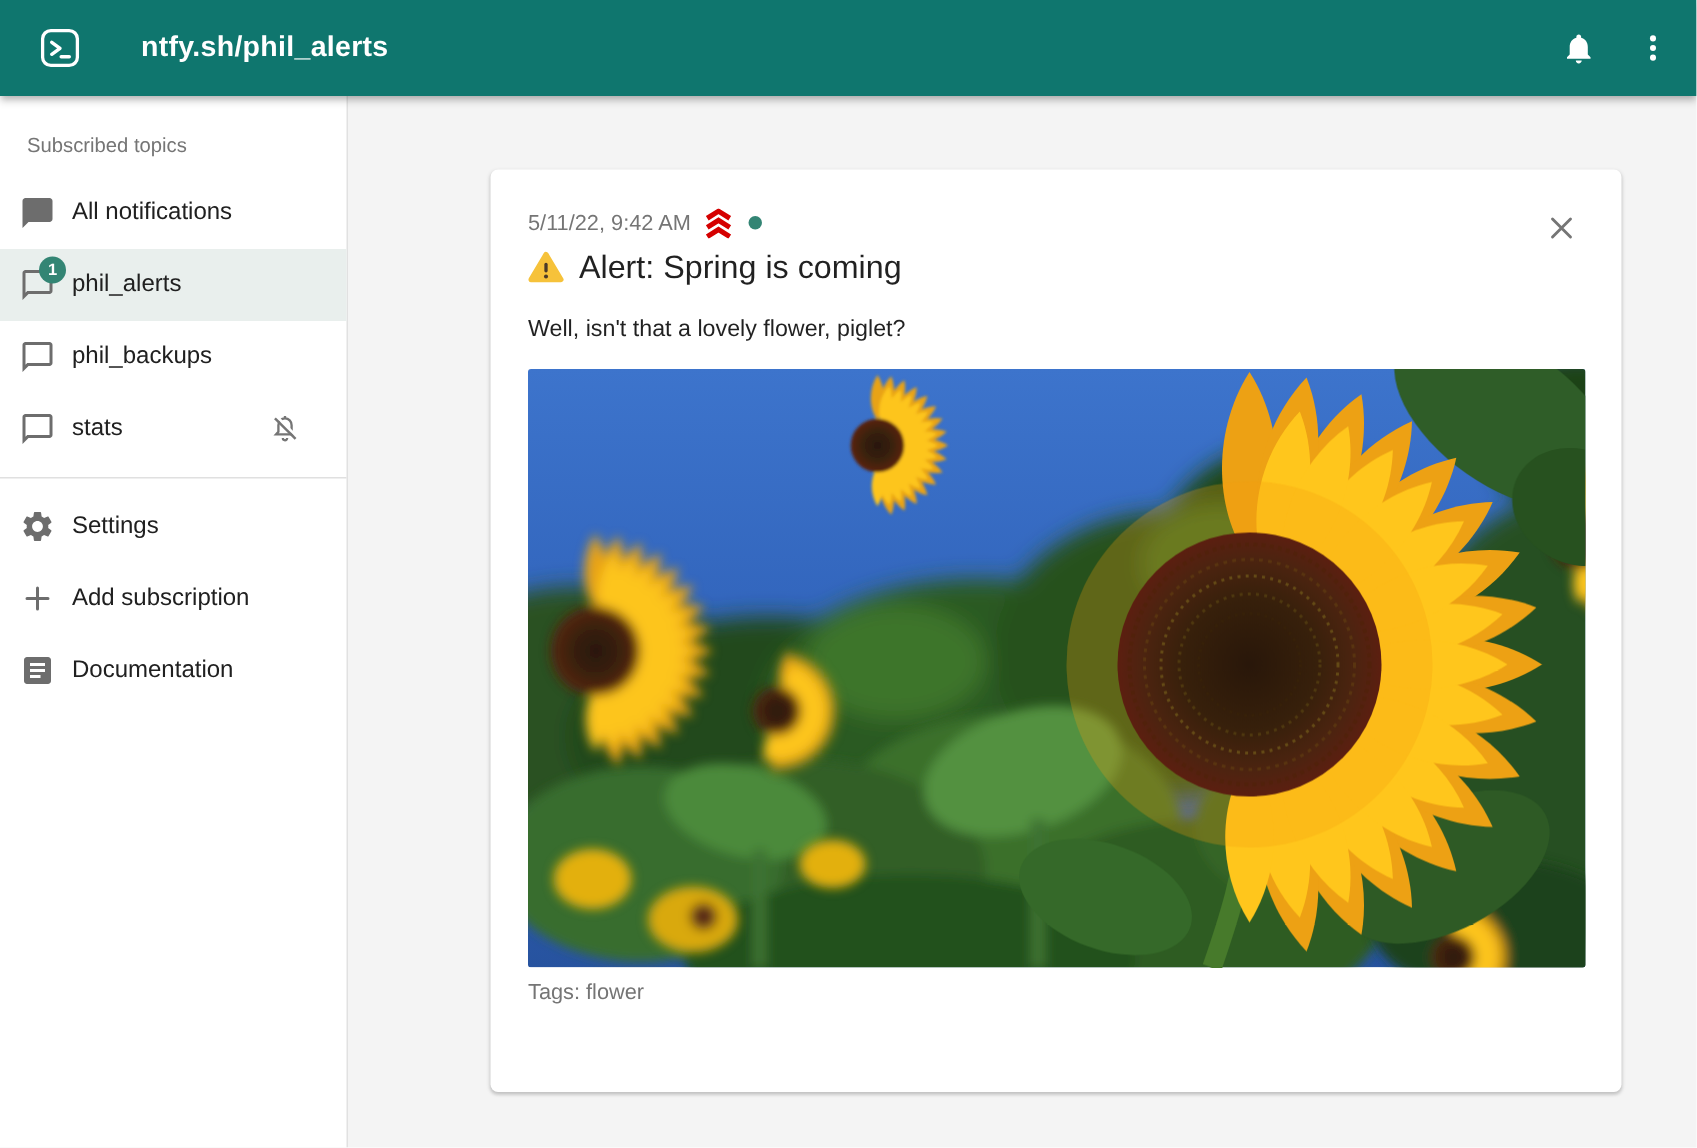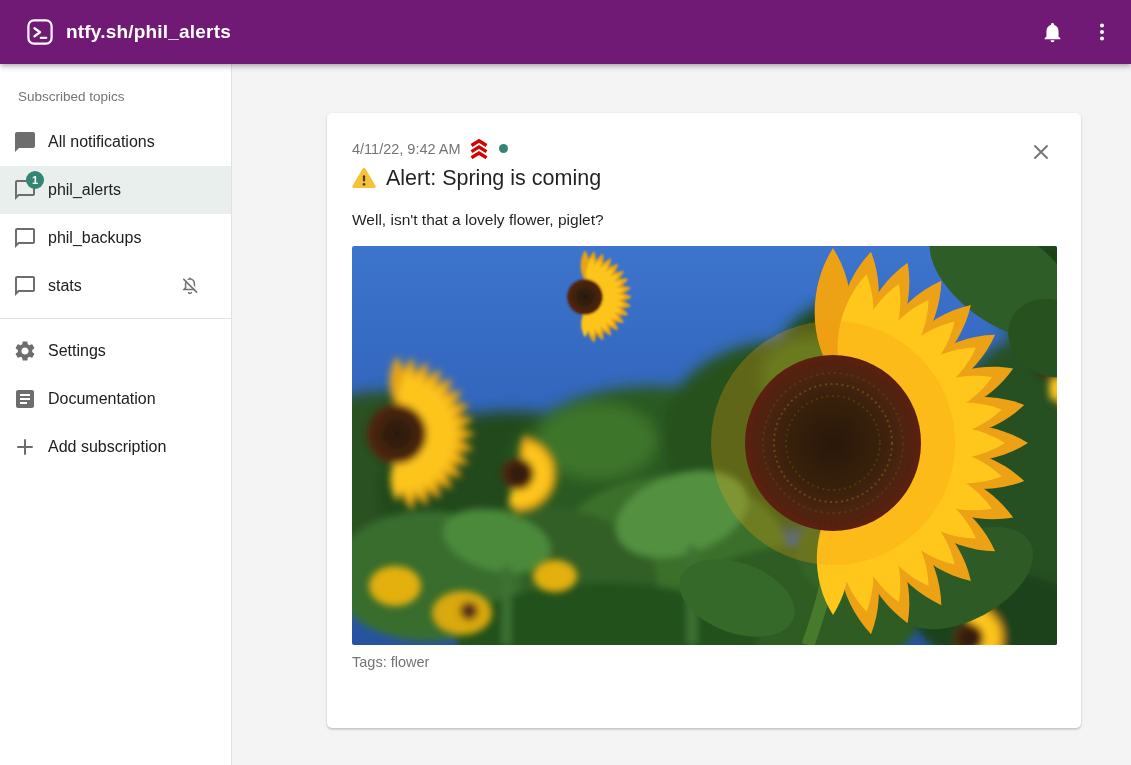--- a/index.html
+++ b/index.html
@@ -7,24 +7,25 @@
   body {
     font-family:"Liberation Sans", sans-serif;
     background:#f4f4f4;
     position:relative;
     overflow:hidden;
     color:rgba(0,0,0,.87);
   }
   
   .appbar {
     position:absolute; top:0; left:0; width:1131px; height:64px;
-    background:#701a75; color:#fff;
+    background:#0f766e; color:#fff;
     display:flex; align-items:center;
     box-shadow:0 2px 4px -1px rgba(0,0,0,.2), 0 4px 5px 0 rgba(0,0,0,.14);
     z-index:30;
+    gap:28px;
   }
   .appbar .logo { margin-left:27px; display:flex; }
   .appbar-title { margin-left:13px; font-size:19px; font-weight:700; letter-spacing:.2px; }
   .appbar-right { margin-left:auto; display:flex; align-items:center; gap:24px; margin-right:16px; }
   .iconbtn { width:26px; height:26px; display:flex; align-items:center; justify-content:center; cursor:pointer; }
   
   .sidebar {
     position:absolute; top:64px; left:0; width:232px; bottom:0;
     background:#fff; border-right:1px solid #e1e1e1; z-index:10;
   }
@@ -151,49 +152,49 @@
       <span class="icn">
         <svg width="24" height="24" viewBox="0 0 24 24" fill="#6d6d6d">
           <path d="M19.14 12.94c.04-.3.06-.61.06-.94 0-.32-.02-.64-.07-.94l2.03-1.58c.18-.14.23-.41.12-.61l-1.92-3.32c-.12-.22-.37-.29-.59-.22l-2.39.96c-.5-.38-1.03-.7-1.62-.94l-.36-2.54c-.04-.24-.24-.41-.48-.41h-3.84c-.24 0-.43.17-.47.41l-.36 2.54c-.59.24-1.13.57-1.62.94l-2.39-.96c-.22-.08-.47 0-.59.22L2.74 8.87c-.12.21-.08.47.12.61l2.03 1.58c-.05.3-.09.63-.09.94s.02.64.07.94l-2.03 1.58c-.18.14-.23.41-.12.61l1.92 3.32c.12.22.37.29.59.22l2.39-.96c.5.38 1.03.7 1.62.94l.36 2.54c.05.24.24.41.48.41h3.84c.24 0 .44-.17.47-.41l.36-2.54c.59-.24 1.13-.56 1.62-.94l2.39.96c.22.08.47 0 .59-.22l1.92-3.32c.12-.22.07-.47-.12-.61l-2.01-1.58zM12 15.6c-1.98 0-3.6-1.62-3.6-3.6s1.62-3.6 3.6-3.6 3.6 1.62 3.6 3.6-1.62 3.6-3.6 3.6z"></path>
         </svg>
       </span>
       <span class="lbl">Settings</span>
     </div>
 
     <div class="row">
       <span class="icn">
-        <svg width="24" height="24" viewBox="0 0 24 24" fill="#6d6d6d">
-          <path d="M19 3H5c-1.1 0-2 .9-2 2v14c0 1.1.9 2 2 2h14c1.1 0 2-.9 2-2V5c0-1.1-.9-2-2-2zm-5 14H7v-2h7v2zm3-4H7v-2h10v2zm0-4H7V7h10v2z"></path>
-        </svg>
-      </span>
-      <span class="lbl">Documentation</span>
-    </div>
-
-    <div class="row">
-      <span class="icn">
         <svg width="24" height="24" viewBox="0 0 24 24" fill="none">
           <path d="M12 5v14M5 12h14" stroke="#6d6d6d" stroke-width="2" stroke-linecap="round"></path>
         </svg>
       </span>
       <span class="lbl">Add subscription</span>
+    </div>
+
+    <div class="row">
+      <span class="icn">
+        <svg width="24" height="24" viewBox="0 0 24 24" fill="#6d6d6d">
+          <path d="M19 3H5c-1.1 0-2 .9-2 2v14c0 1.1.9 2 2 2h14c1.1 0 2-.9 2-2V5c0-1.1-.9-2-2-2zm-5 14H7v-2h7v2zm3-4H7v-2h10v2zm0-4H7V7h10v2z"></path>
+        </svg>
+      </span>
+      <span class="lbl">Documentation</span>
     </div>
 
   </div>
 </nav>
 
 <main>
   <section class="card">
     <span class="close-btn">
       <svg width="20" height="20" viewBox="0 0 20 20">
         <path d="M4 4 L16 16 M16 4 L4 16" stroke="#757575" stroke-width="1.9" stroke-linecap="round"></path>
       </svg>
     </span>
     <div class="card-inner">
       <div class="ts-row">
-        <span class="timestamp">4/11/22, 9:42 AM</span>
+        <span class="timestamp">5/11/22, 9:42 AM</span>
         <span style="display:flex;">
           <svg width="24" height="20" viewBox="0 0 24 20" fill="none">
             <path d="M4.5 18.7 L12 14 L19.5 18.7" stroke="#d50000" stroke-width="3.4"></path>
             <path d="M4.5 12.6 L12 7.9 L19.5 12.6" stroke="#d50000" stroke-width="3.4"></path>
             <path d="M4.5 6.5 L12 1.8 L19.5 6.5" stroke="#d50000" stroke-width="3.4"></path>
           </svg>
         </span>
         <span class="unread-dot"></span>
       </div>
 

